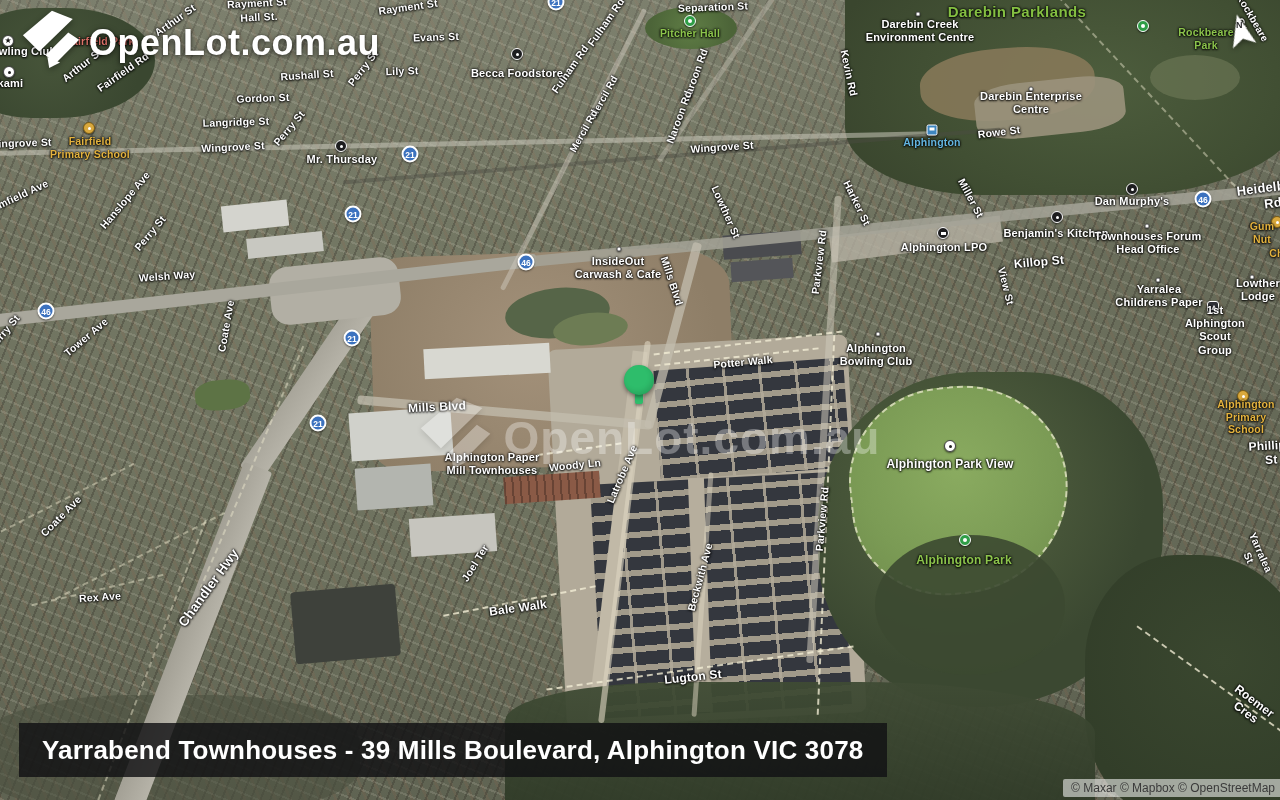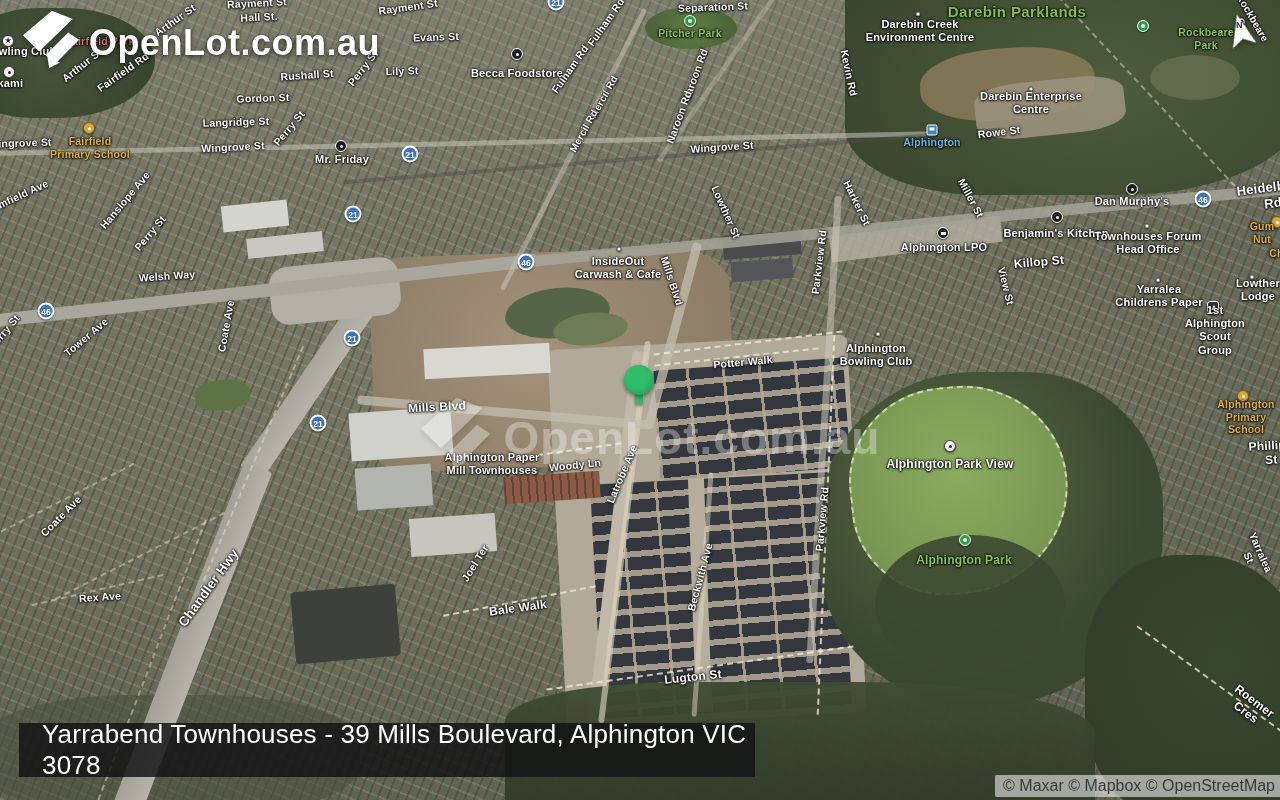--- a/index.html
+++ b/index.html
@@ -64,25 +64,25 @@
   #brand{position:absolute;left:22px;top:8px;z-index:60;display:flex;align-items:center;gap:9px;
       color:#fff;font-size:36px;font-weight:bold;letter-spacing:.5px;
       text-shadow:0 2px 6px rgba(0,0,0,.6),0 0 2px rgba(0,0,0,.45);}
   #brand svg,#watermark svg{filter:drop-shadow(0 2px 3px rgba(0,0,0,.4));fill:#fff;}
   #watermark{position:absolute;left:650px;top:437px;z-index:38;transform:translate(-50%,-50%);
       display:flex;align-items:center;gap:12px;opacity:.33;color:#fff;font-size:46px;
       font-weight:bold;letter-spacing:1px;white-space:nowrap;}
   #compass{position:absolute;left:1224px;top:12px;z-index:60;width:34px;height:40px;}
   #compass svg{filter:drop-shadow(0 1px 3px rgba(0,0,0,.55));transform:rotate(-14deg);}
   #compass .n{position:absolute;left:12px;top:8px;font-size:9px;font-weight:bold;color:#2b2b2e;}
-  #caption{position:absolute;left:19px;top:723px;width:736px;height:54px;z-index:60;
+  #caption{position:absolute;left:19px;top:723px;width:868px;height:54px;z-index:60;
       background:rgba(17,17,19,.82);display:flex;align-items:center;padding-left:23px;
-      color:#fff;font-size:26px;font-weight:normal;letter-spacing:.2px;}
+      color:#fff;font-size:26px;font-weight:bold;letter-spacing:.2px;}
   #attribution{position:absolute;right:0;bottom:3px;z-index:60;background:rgba(255,255,255,.55);
-      color:#3a3a3a;font-size:16px;padding:2px 5px 2px 8px;border-radius:2px 0 0 2px;}
+      color:#3a3a3a;font-size:12px;padding:2px 5px 2px 8px;border-radius:2px 0 0 2px;}
   .z-rows{background-image:
       repeating-linear-gradient(88deg, rgba(178,170,153,.85) 0 3px, rgba(0,0,0,0) 3px 36px),
       repeating-linear-gradient(178deg, #34373e 0 13px, #a19a8a 13px 19px);}
 </style>
 </head>
 <body>
 
 <div id="app">
 
   <div class="zone" style="left:-35px;top:8px;width:190px;height:110px;background:radial-gradient(circle at 45% 45%, #47553a, #3a4730 75%);border-radius:45% 55% 60% 40%;"></div>
@@ -230,35 +230,35 @@
       <div class="lbl street" style="left: 226px; top: 326px; --r: -80deg;">Coate Ave</div>
       <div class="lbl street" style="left: 86px; top: 337px; --r: -40deg;">Tower Ave</div>
       <div class="lbl street" style="left: 61px; top: 516px; --r: -45deg;">Coate Ave</div>
       <div class="lbl street" style="left: 100px; top: 597px; --r: -4deg;">Rex Ave</div>
       <div class="lbl street" style="left: 209px; top: 588px; --r: -54deg; font-size: 13.5px;">Chandler Hwy</div>
       <div class="lbl street" style="left: 4px; top: 332px; --r: -50deg;">Perry St</div>
       <div class="lbl street" style="left: 1271px; top: 453px; --r: -3deg; font-size: 12px;">Phillips St</div>
       <div class="lbl street" style="left: 1255px; top: 555px; --r: 66deg;">Yarralea St</div>
       <div class="lbl street" style="left: 1250px; top: 707px; --r: 37deg; font-size: 12px;">Roemer Cres</div>
       <div class="lbl street" style="left: 1247px; top: 21px; --r: 60deg; font-size: 10px;">Rockbeare Gr</div>
-      <div class="lbl park" style="left: 690px; top: 33px; --r: 0deg;">Pitcher Park</div>
+      <div class="lbl park" style="left: 690px; top: 33px; --r: 0deg;">Pitcher Hall</div>
       <div class="lbl park-lg" style="left: 1017px; top: 12px; --r: 0deg;">Darebin Parklands</div>
       <div class="lbl park" style="left: 1206px; top: 39px; --r: 0deg;">Rockbeare Park</div>
       <div class="lbl park" style="left: 964px; top: 560px; --r: 0deg; font-size: 12px;">Alphington Park</div>
       <div class="lbl area" style="left: 100px; top: 41px; --r: 0deg;">Fairfield Park</div>
       <div class="lbl school" style="left: 90px; top: 148px; --r: 0deg;">Fairfield
 Primary School</div>
       <div class="lbl school" style="left: 1246px; top: 417px; --r: 0deg;">Alphington
 Primary School</div>
       <div class="lbl school" style="left: 1262px; top: 233px; --r: 0deg;">Gum Nut</div>
       <div class="lbl school" style="left: 1294px; top: 247px; --r: 0deg;">&amp; Childcare</div>
       <div class="lbl poi" style="left: 20px; top: 52px; --r: 0deg;">Bowling Club</div>
       <div class="lbl poi" style="left: 6px; top: 84px; --r: 0deg;">Okami</div>
       <div class="lbl poi" style="left: 517px; top: 74px; --r: 0deg;">Becca Foodstore</div>
-      <div class="lbl poi" style="left: 342px; top: 160px; --r: 0deg;">Mr. Friday</div>
+      <div class="lbl poi" style="left: 342px; top: 160px; --r: 0deg;">Mr. Thursday</div>
       <div class="lbl poi" style="left: 920px; top: 31px; --r: 0deg;">Darebin Creek
 Environment Centre</div>
       <div class="lbl poi" style="left: 1031px; top: 103px; --r: 0deg;">Darebin Enterprise
 Centre</div>
       <div class="lbl poi" style="left: 1132px; top: 202px; --r: 0deg;">Dan Murphy's</div>
       <div class="lbl poi" style="left: 1056px; top: 234px; --r: 0deg;">Benjamin's Kitchen</div>
       <div class="lbl poi" style="left: 1148px; top: 243px; --r: 0deg;">Townhouses Forum
 Head Office</div>
       <div class="lbl poi" style="left: 944px; top: 248px; --r: 0deg;">Alphington LPO</div>
       <div class="lbl poi" style="left: 1159px; top: 296px; --r: 0deg;">Yarralea

